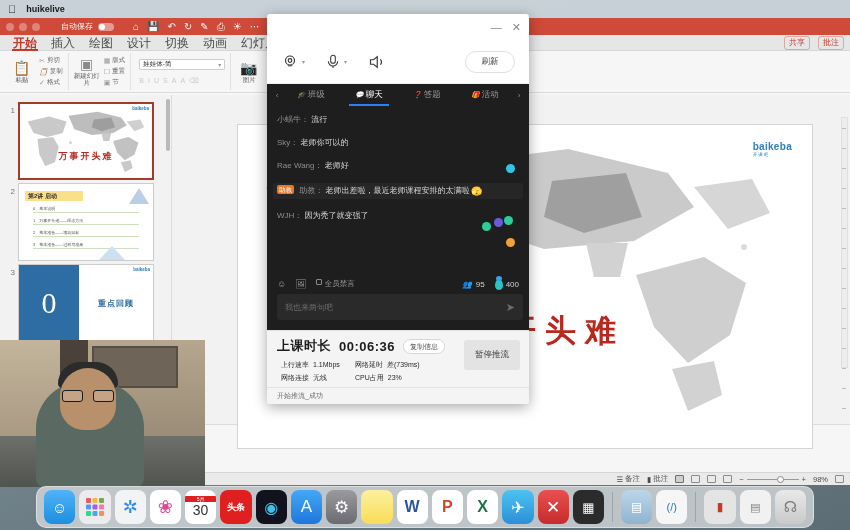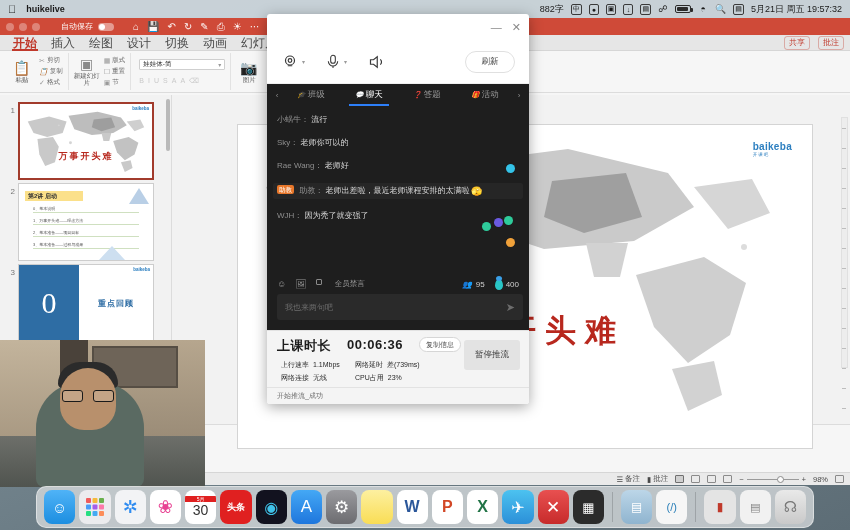--- a/index.html
+++ b/index.html
@@ -155,36 +155,36 @@
   .msg { font-size:8px; color:#c6c6c6; line-height:12px; margin-bottom:11px; position:relative; }
   .msg .nm { color:#8e8e8e; }
   .msg .bd { color:#d8d8d8; }
   .badge-ta { display:inline-block; background:#e8772a; color:#fff; font-size:6.5px;
               border-radius:2px; padding:0 2px; line-height:9px; margin-right:3px; vertical-align:1px; }
   .emoji { font-size:9px; vertical-align:-1px; }
   .bubble { position:absolute; border-radius:50%; }
 
   .chat-tools { height:20px; background:#1e1e1e; display:flex; align-items:center; padding:0 10px; gap:9px; }
   .ct-ico { font-size:9px; color:#9a9a9a; line-height:9px; }
-  .mute-wrap { display:flex; align-items:flex-start; gap:13px; font-size:7.5px; color:#9a9a9a; }
+  .mute-wrap { display:flex; align-items:flex-start; gap:3px; font-size:7.5px; color:#9a9a9a; }
   .cb { width:6px;height:6px;border:1px solid #8a8a8a; border-radius:1px; display:inline-block; }
   .ct-right { margin-left:auto; display:flex; align-items:center; gap:10px; font-size:8px; color:#cfcfcf; }
   .ct-right .cnt { display:flex; align-items:center; gap:3px; }
   .drop { width:8px;height:11px; background:#29c5c5; border-radius:50% 50% 50% 50%/60% 60% 40% 40%; position:relative; }
   .drop::after{content:"";position:absolute;left:1px;top:-3px;width:6px;height:5px;border-radius:50%;background:#3aa0e8;}
 
   .chat-input-wrap { height:36px; background:#1e1e1e; padding:0 6px 8px 10px; }
   .chat-input {
     height:26px; background:#2a2a2a; border-radius:3px; display:flex; align-items:center;
     padding:0 8px; font-size:8px; color:#6d6d6d;
   }
   .send { margin-left:auto; font-size:11px; color:#6d6d6d; line-height:11px; }
 
   .live-status { background:#f4f4f4; border-top:1px solid #e2e2e2; padding:6px 10px 0 10px; position:relative; height:74px; }
-  .ls-row1 { display:flex; align-items:flex-start; gap:16px; }
+  .ls-row1 { display:flex; align-items:center; gap:8px; }
   .ls-dur { font-size:13px; color:#1c1c1c; font-weight:bold; letter-spacing:0.5px; }
   .copy-btn { border:1px solid #d6d6d6; border-radius:9px; background:#fff; font-size:7px;
               color:#555; padding:2px 6px; line-height:9px; }
   .pause-btn { position:absolute; right:9px; top:9px; width:56px; height:30px; background:#e3e3e3;
                border-radius:3px; font-size:8.5px; color:#3a3a3a; display:flex; align-items:center; justify-content:center; }
   .ls-grid { margin-top:5px; display:grid; grid-template-columns:74px 74px; row-gap:3px; font-size:7px; color:#555; }
   .ls-grid span b { font-weight:normal; color:#2a2a2a; margin-left:4px; }
   .ls-log { position:absolute; left:0; right:0; bottom:0; border-top:1px solid #e2e2e2;
             font-size:7px; color:#6a6a6a; padding:3px 10px; background:#f4f4f4; }
 
@@ -211,34 +211,20 @@
 </head>
 <body>
 
 <div id="root">
 
   <div class="desktop"></div>
 
   <div class="menubar">
     <span class="apple"></span>
     <span class="appname">huikelive</span>
-    <div class="right">
-      <span class="mb-ico">882字</span>
-      <span class="mb-ico mb-box">中</span>
-      <span class="mb-ico mb-box">●</span>
-      <span class="mb-ico mb-box">▣</span>
-      <span class="mb-ico mb-box">↓</span>
-      <span class="mb-ico mb-box">▤</span>
-      <span class="mb-ico">☍</span>
-      <span class="mb-batt"></span>
-      <span class="mb-ico">◓</span>
-      <span class="mb-ico">🔍</span>
-      <span class="mb-ico mb-box">▤</span>
-      <span class="mb-ico">5月21日 周五  19:57:32</span>
-    </div>
   </div>
 
   <div class="ppt">
 
     <div class="ppt-titlebar">
       <div class="traffic">
         <span class="tl"></span>
         <span class="tl"></span>
         <span class="tl"></span>
       </div>

